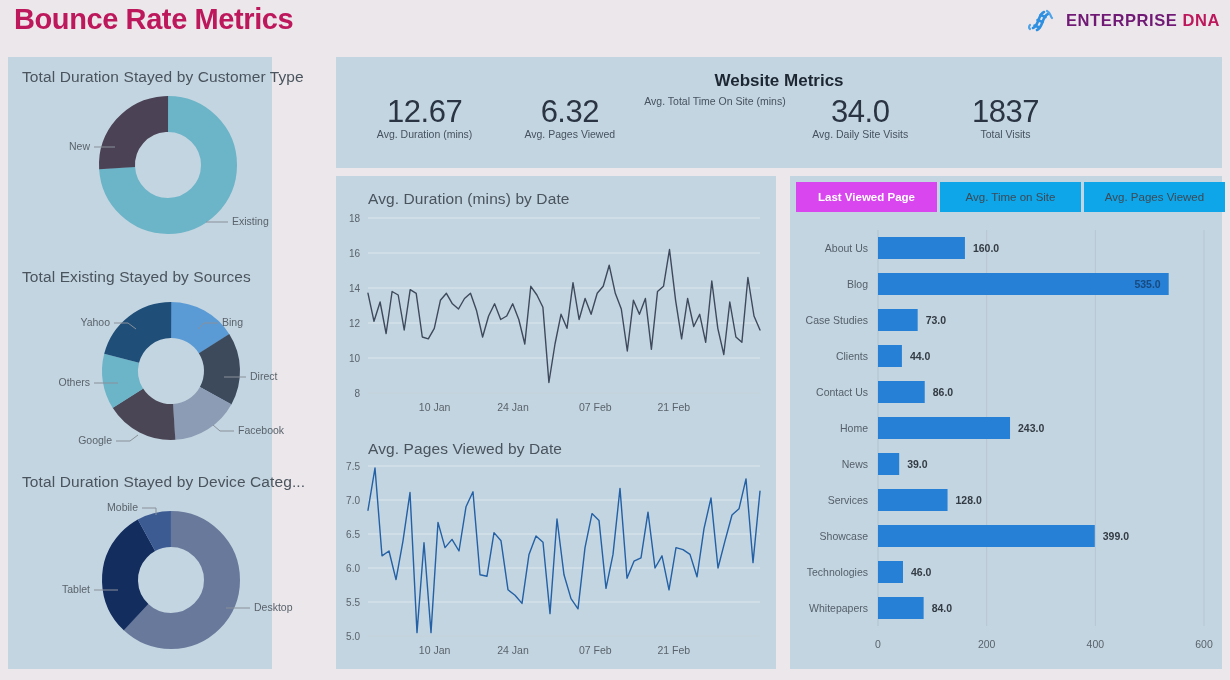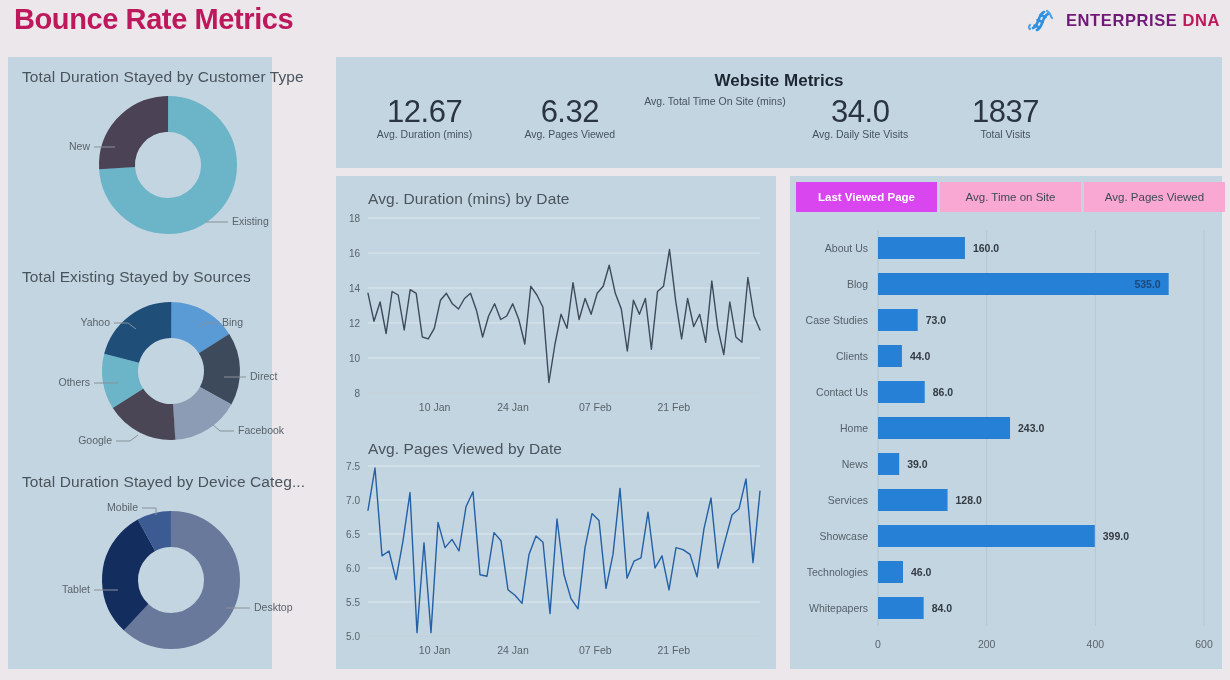--- a/index.html
+++ b/index.html
@@ -60,21 +60,21 @@
   #linechart-1 { top: 0; height: 250px; }
   #linechart-2 { top: 250px; height: 243px; }
   .linechart .panel-title { position: absolute; left: 12px; top: 14px; margin-left: 20px; }
   .lc-svg { position: absolute; left: 0; top: 32px; }
 
   
   #panel-bars { left: 790px; top: 176px; width: 432px; height: 493px; }
   .tabs { position: absolute; left: 6px; top: 6px; display: flex; gap: 3px; }
   .tab {
     height: 30px; line-height: 30px; text-align: center;
-    font-size: 11.5px; color: #3d4a55; background: #f9a8d4;
+    font-size: 11.5px; color: #3d4a55; background: #0ea5e9;
     padding: 0 10px; min-width: 141px;
   }
   .tab.active { background: #d946ef; color: #ffffff; font-weight: bold; }
   .bars-svg { position: absolute; left: 0; top: 44px; }
 
   
   text { font-family: "Liberation Sans", sans-serif; }
 </style>
 </head>
 <body>

